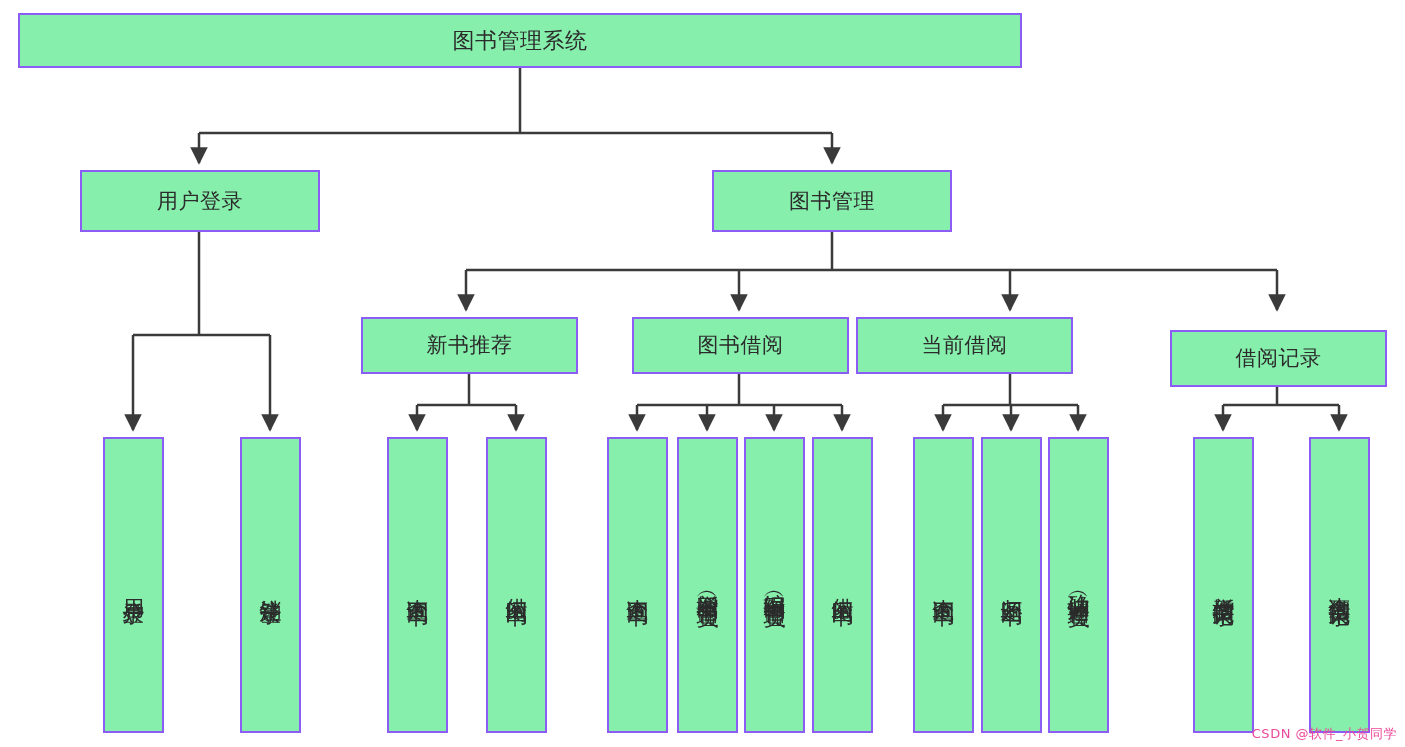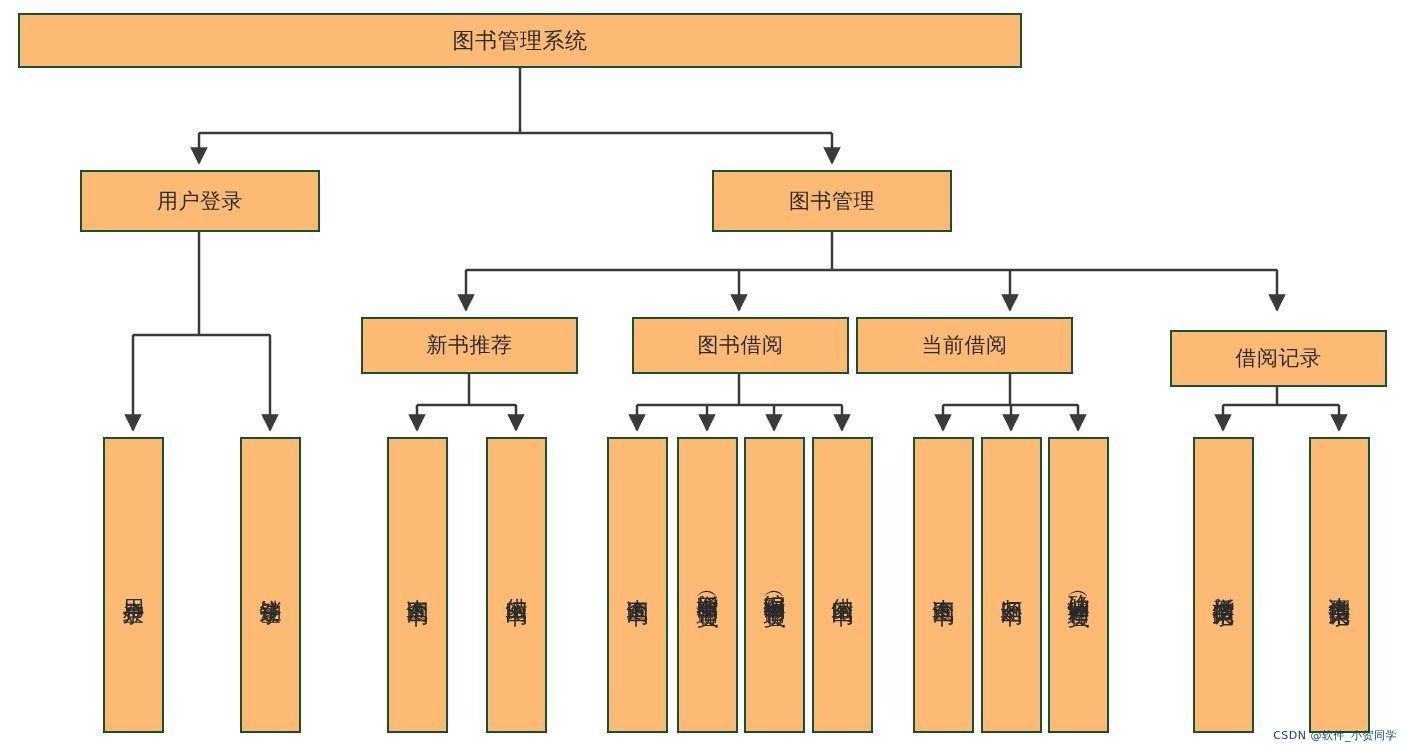--- a/index.html
+++ b/index.html
@@ -21,22 +21,22 @@
     position: absolute;
     left: 0;
     top: 0;
     width: 1405px;
     height: 747px;
     pointer-events: none;
   }
   .node {
     position: absolute;
     box-sizing: border-box;
-    border: 2px solid #14532d;
-    background: #fdba74;
+    border: 2px solid #8b5cf6;
+    background: #86efac;
     display: flex;
     align-items: center;
     justify-content: center;
     color: #2b2b2b;
   }
   .node .label {
     display: block;
     text-align: center;
     line-height: 1.15;
     letter-spacing: 0.5px;
@@ -55,22 +55,22 @@
     font-size: 22px;
     line-height: 1.08;
     letter-spacing: 2px;
     max-height: 100%;
   }
   #root-node .label { font-size: 22px; }
   .watermark {
     position: absolute;
     right: 8px;
     bottom: 4px;
-    font-size: 11px;
-    color: #0c4a6e;
+    font-size: 13px;
+    color: #ec4899;
     letter-spacing: 0.5px;
     white-space: nowrap;
   }
 </style>
 </head>
 <body>
 
 <div id="canvas">
 
   <svg class="connectors" viewBox="0 0 1405 747">

